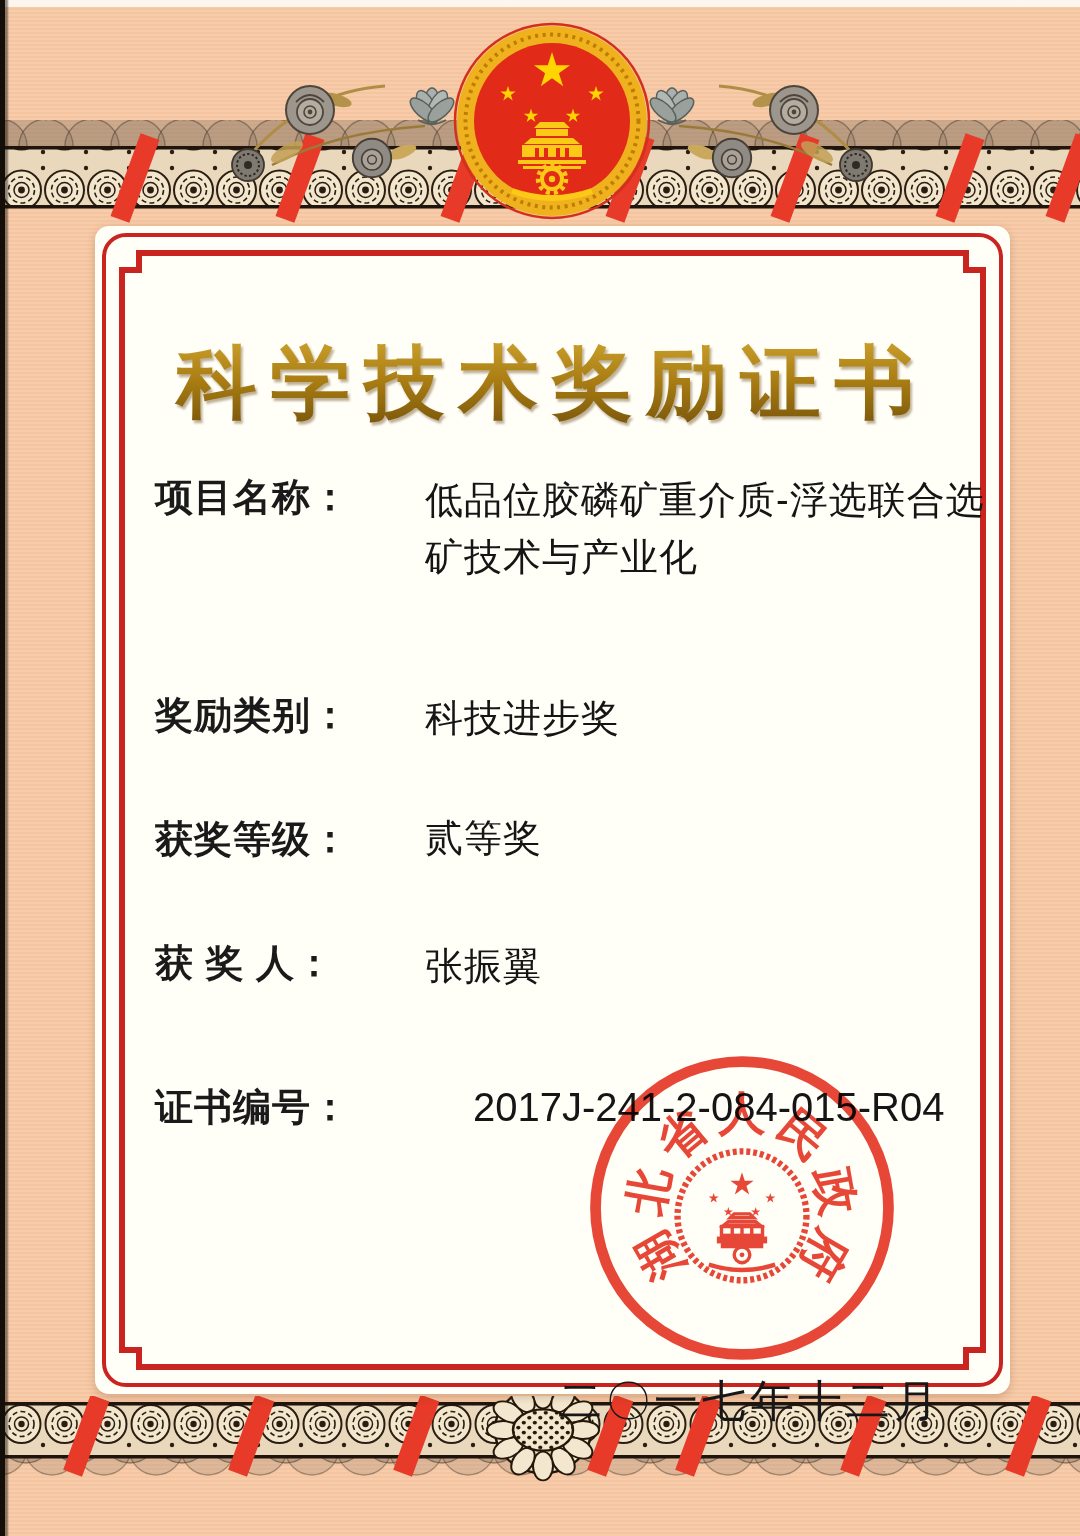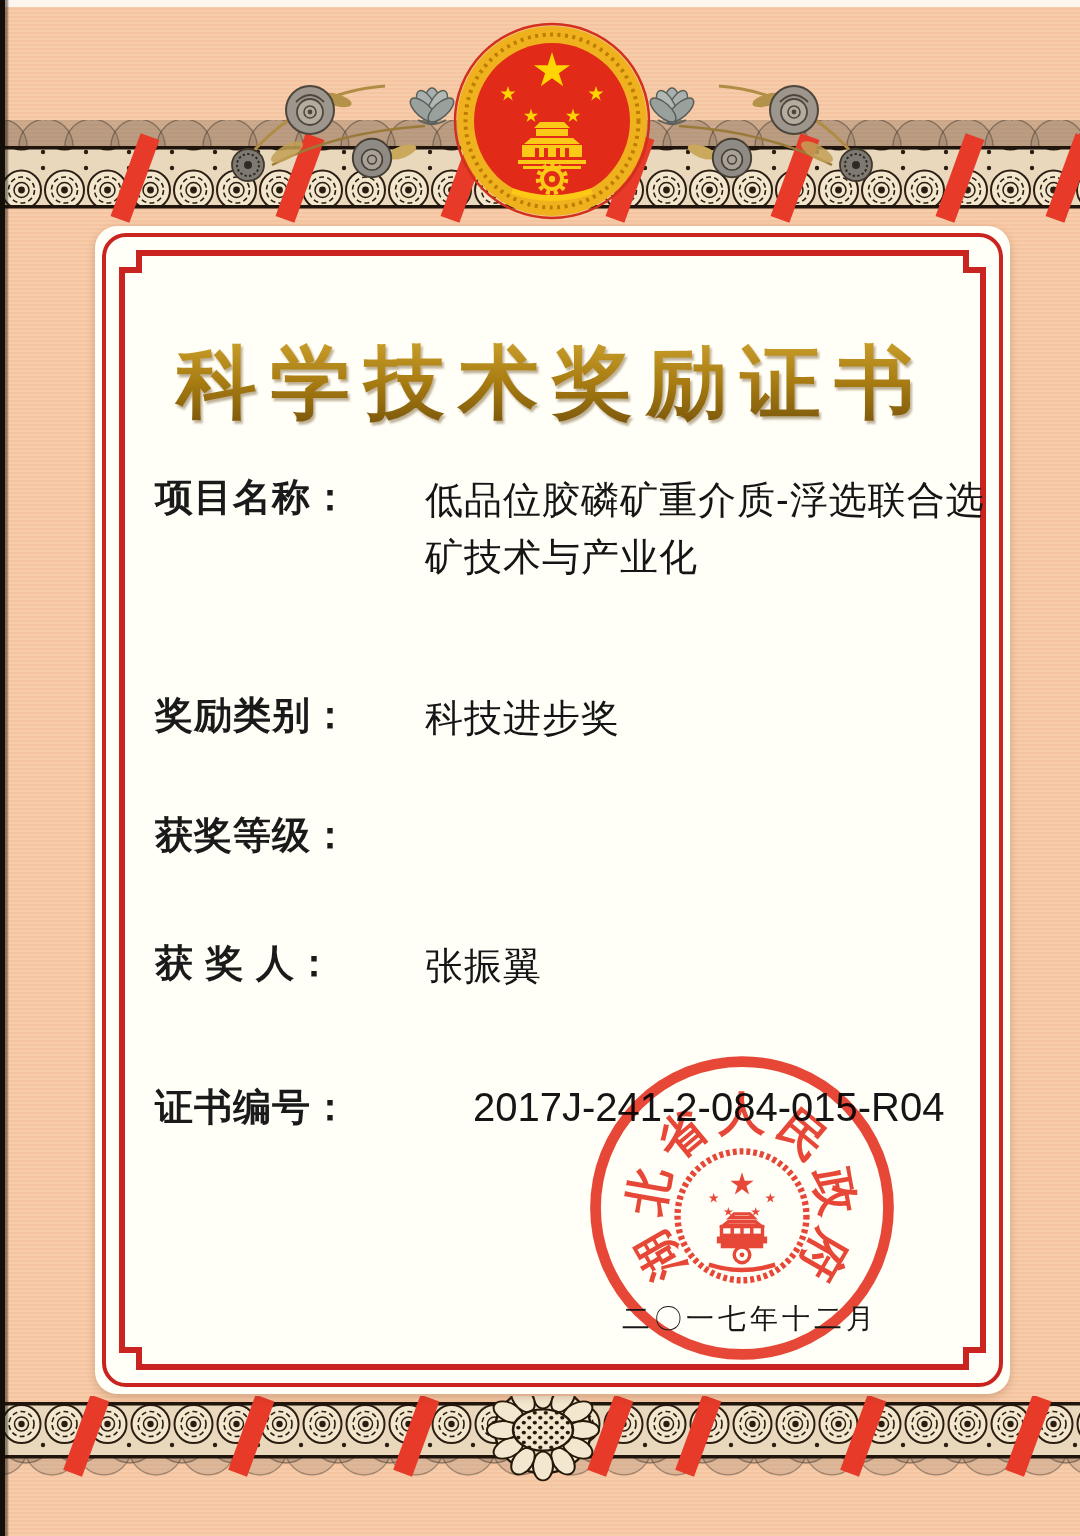--- a/index.html
+++ b/index.html
@@ -16,21 +16,21 @@
     background:linear-gradient(90deg,#140e09 0 5px,rgba(20,14,9,.45) 5px 7px,rgba(20,14,9,0));z-index:40;}
   .edge-top{position:absolute;left:0;top:0;width:100%;height:7px;background:#fdfbf6;opacity:.9;z-index:39;}
   
   .band-top{position:absolute;left:0;top:40px;width:1080px;height:190px;z-index:1;}
   .band-bottom{position:absolute;left:0;top:1396px;width:1080px;height:140px;z-index:1;}
   .flora{position:absolute;left:0;top:30px;width:1080px;height:170px;z-index:2;}
   .emblem{position:absolute;left:452px;top:16px;width:200px;height:210px;z-index:3;}
   
   .card{
     position:absolute;left:95px;top:226px;width:915px;height:1168px;z-index:5;
-    background:var(--card,#fffef7);border-radius:22px;
+    background:var(--card,#fffef7);border-radius:14px;
     box-shadow:0 3px 9px rgba(120,60,30,.28);
   }
   .frame{position:absolute;left:0;top:0;width:100%;height:100%;}
   .title{
     position:absolute;left:0;right:0;top:104px;text-align:center;
     font-size:80px;font-weight:bold;letter-spacing:14px;
     background:linear-gradient(180deg,#cda32e 5%,var(--title-gold,#a87c12) 48%,#74510a 95%);
     -webkit-background-clip:text;background-clip:text;color:transparent;
     filter:drop-shadow(2px 3px 1px rgba(92,62,8,.40));
     white-space:nowrap;
@@ -45,22 +45,22 @@
   }
   .row-1{top:246px;}
   .row-2{top:464px;}
   .row-3{top:584px;align-items:center;}
   .row-4{top:712px;}
   .row-5{top:856px;gap:48px;}
   .row-5 .val{font-family:"Liberation Sans",sans-serif;font-size:40px;line-height:50px;letter-spacing:0;}
   .seal{position:absolute;left:576px;top:1042px;width:332px;height:332px;z-index:8;
     mix-blend-mode:multiply;opacity:.93;}
   .date{
-    position:absolute;left:540px;top:1300px;width:420px;z-index:9;text-align:center;
-    font-size:28px;color:#171717;letter-spacing:4px;font-weight:500;white-space:nowrap;
+    position:absolute;left:540px;top:1372px;width:420px;z-index:9;text-align:center;
+    font-size:44px;color:#171717;letter-spacing:4px;font-weight:500;white-space:nowrap;
   }
   .stripe{fill:var(--stripe-red,#e73a28);}
   .sealink{stroke:var(--seal-red,#e4392a);}
   .sealfill{fill:var(--seal-red,#e4392a);}
   .frame-line{stroke:var(--frame-red,#c92420);fill:none;}
 </style>
 </head>
 <body>
 
 <div class="page">
@@ -182,20 +182,21 @@
     <div class="row row-2">
       <span class="lbl">奖励类别：</span>
       <span class="val">科技进步奖</span>
     </div>
     <div class="row row-1">
       <span class="lbl">项目名称：</span>
       <span class="val">低品位胶磷矿重介质-浮选联合选矿技术与产业化</span>
     </div>
     <div class="row row-3">
       <span class="lbl">获奖等级：</span>
+      <span class="val">贰等奖</span>
     </div>
     <div class="row row-4">
       <span class="lbl">获 奖 人：</span>
       <span class="val">张振翼</span>
     </div>
     <div class="row row-5">
       <span class="lbl">证书编号：</span>
       <span class="val">2017J-241-2-084-015-R04</span>
     </div>
   </div>

